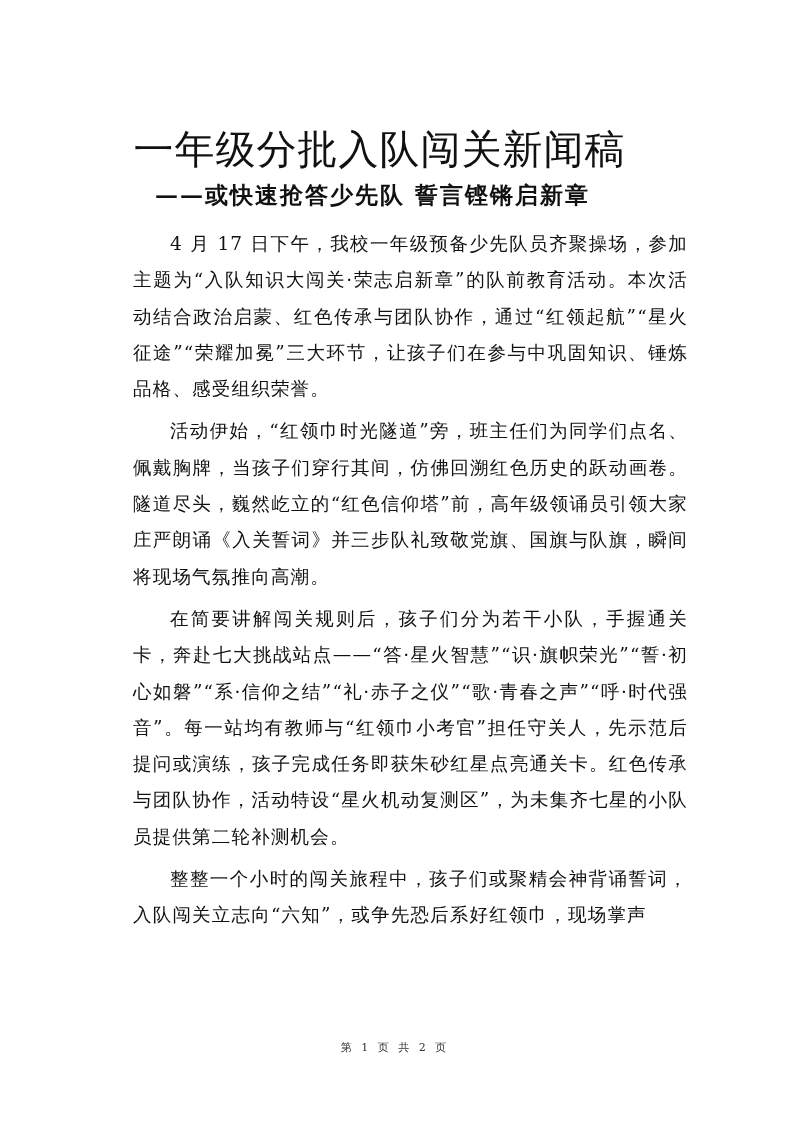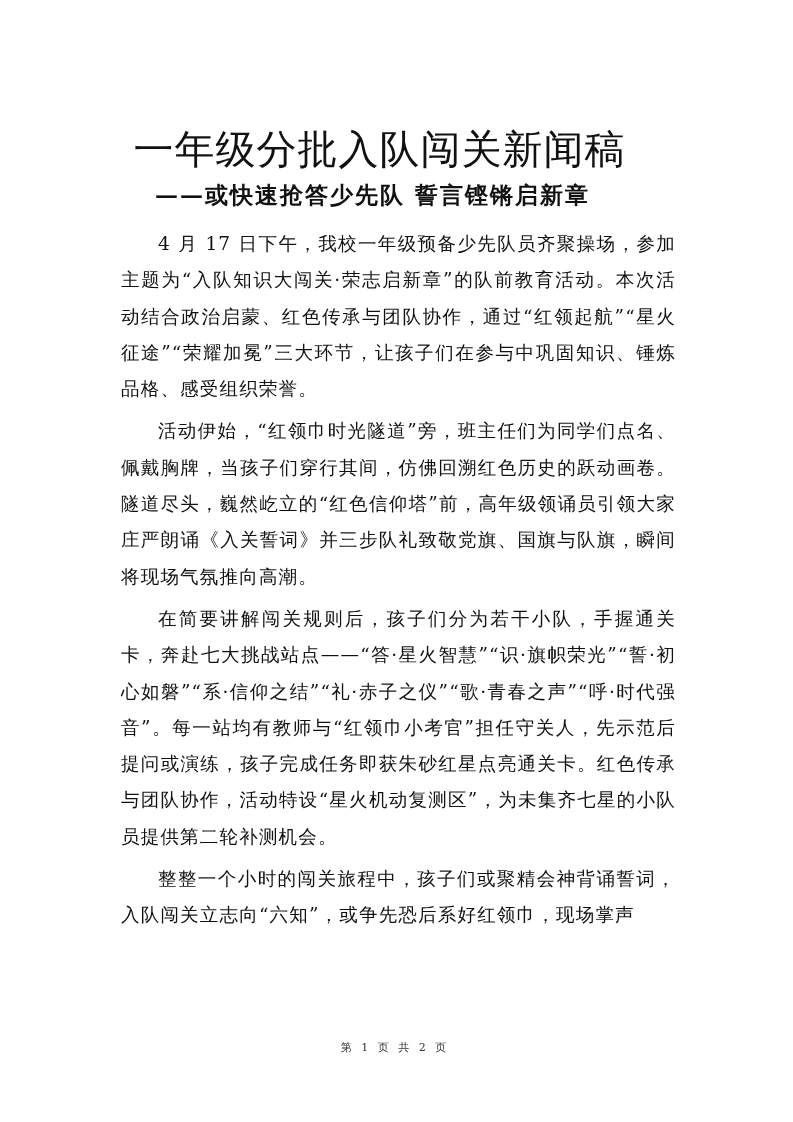--- a/index.html
+++ b/index.html
@@ -5,21 +5,21 @@
   html, body { margin:0; padding:0; background:#ffffff; }
   body { width:793px; height:1122px; position:relative; overflow:hidden;
          font-family:"DejaVu Serif","Liberation Serif",serif; color:#111; }
   .page { position:absolute; left:0; top:0; width:793px; height:1122px; }
   .header { position:absolute; top:60px; left:0; width:793px; text-align:center;
             font-size:26px; letter-spacing:2px; font-family:"DejaVu Sans","Liberation Sans",sans-serif; font-weight:300; }
   .title { position:absolute; top:122px; left:0; width:717px; text-align:center;
            font-size:40px; letter-spacing:1px; font-family:"DejaVu Sans","Liberation Sans",sans-serif; font-weight:300;margin-left:21px; }
   .subtitle { position:absolute; top:180px; left:155px; width:560px; text-align:left;
               font-size:23px; font-weight:bold; letter-spacing:2px; }
-  .body { position:absolute; top:226px; left:121px; width:555px;
+  .body { position:absolute; top:226px; left:133px; width:555px;
           font-size:18.5px; line-height:36.3px; text-align:justify; letter-spacing:1.2px; }
   .body p { margin:0 0 6px 0; text-indent:2em; }
   .footer { position:absolute; top:1040px; left:0; width:790px; text-align:center;
             font-size:11px; letter-spacing:3px; color:#333; }
 </style>
 </head>
 <body>
 
 <div class="page">
   <div class="title">一年级分批入队闯关新闻稿</div>

